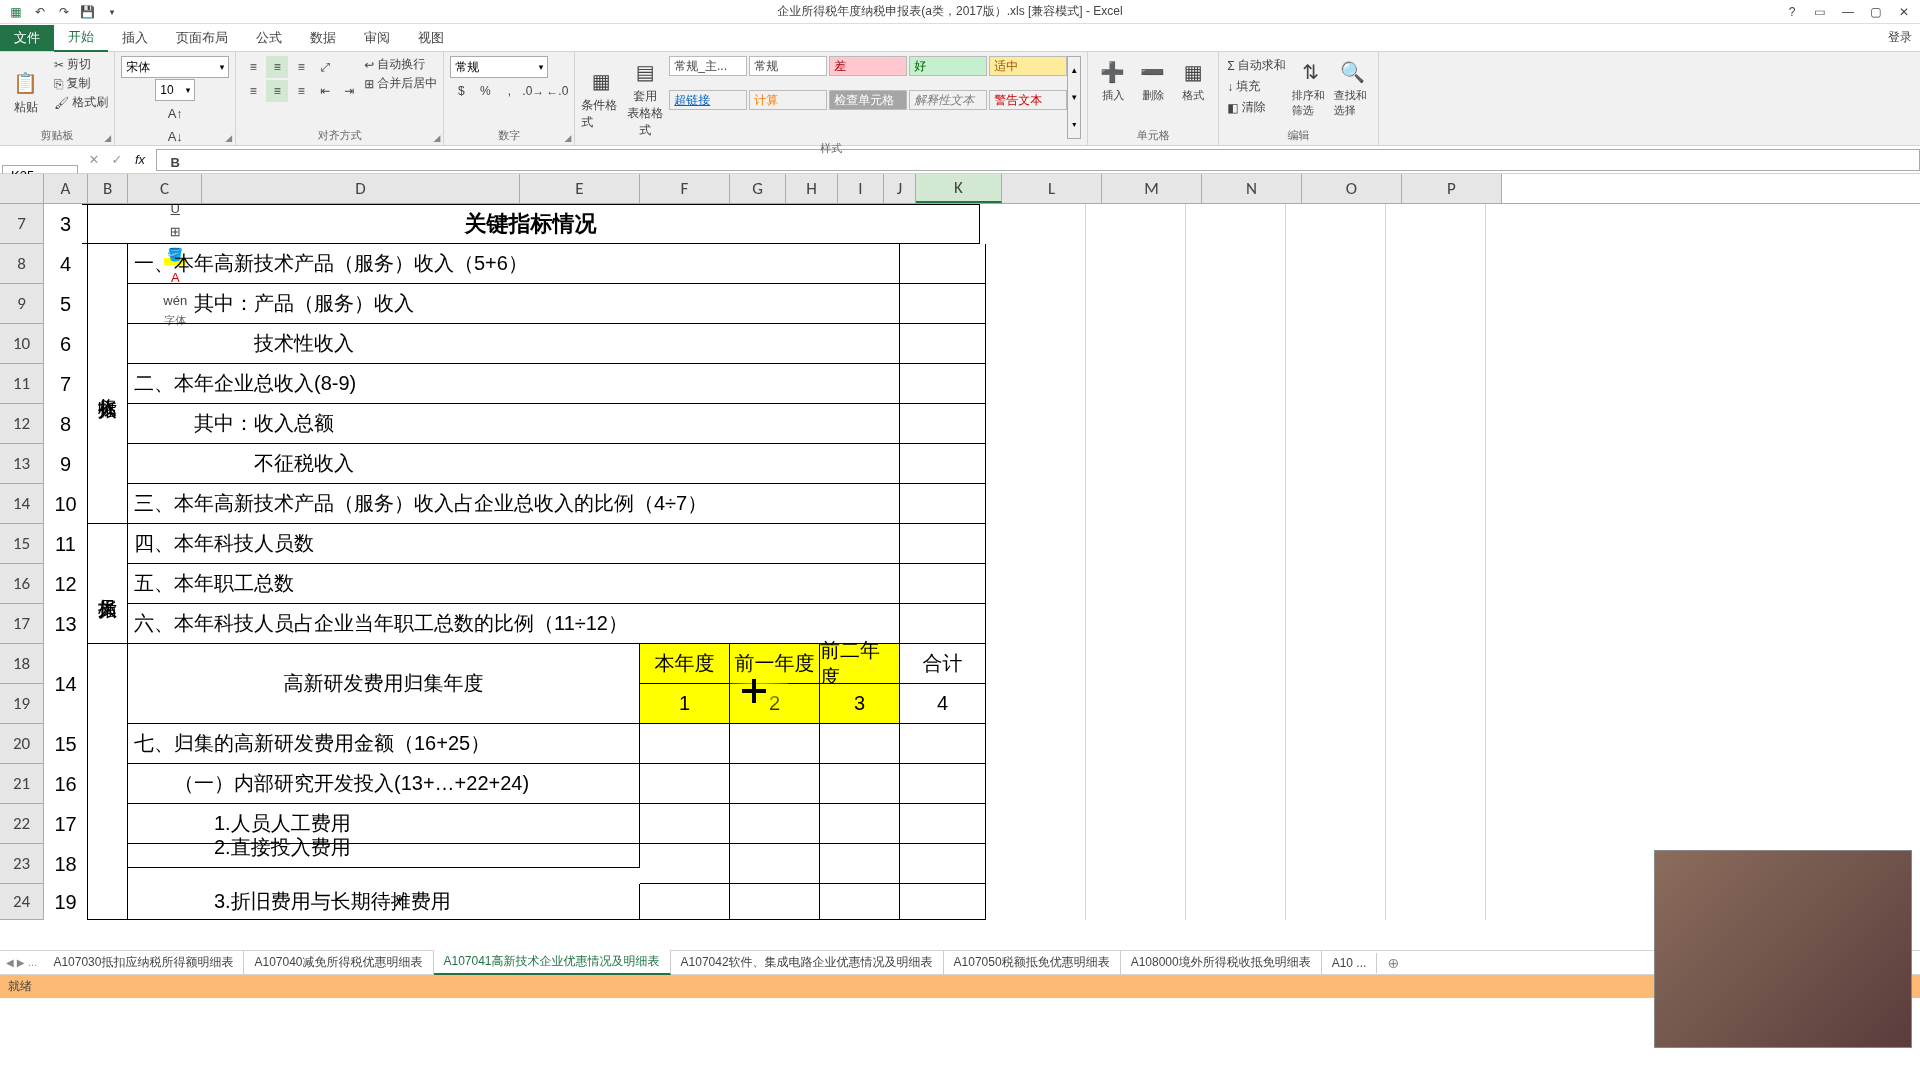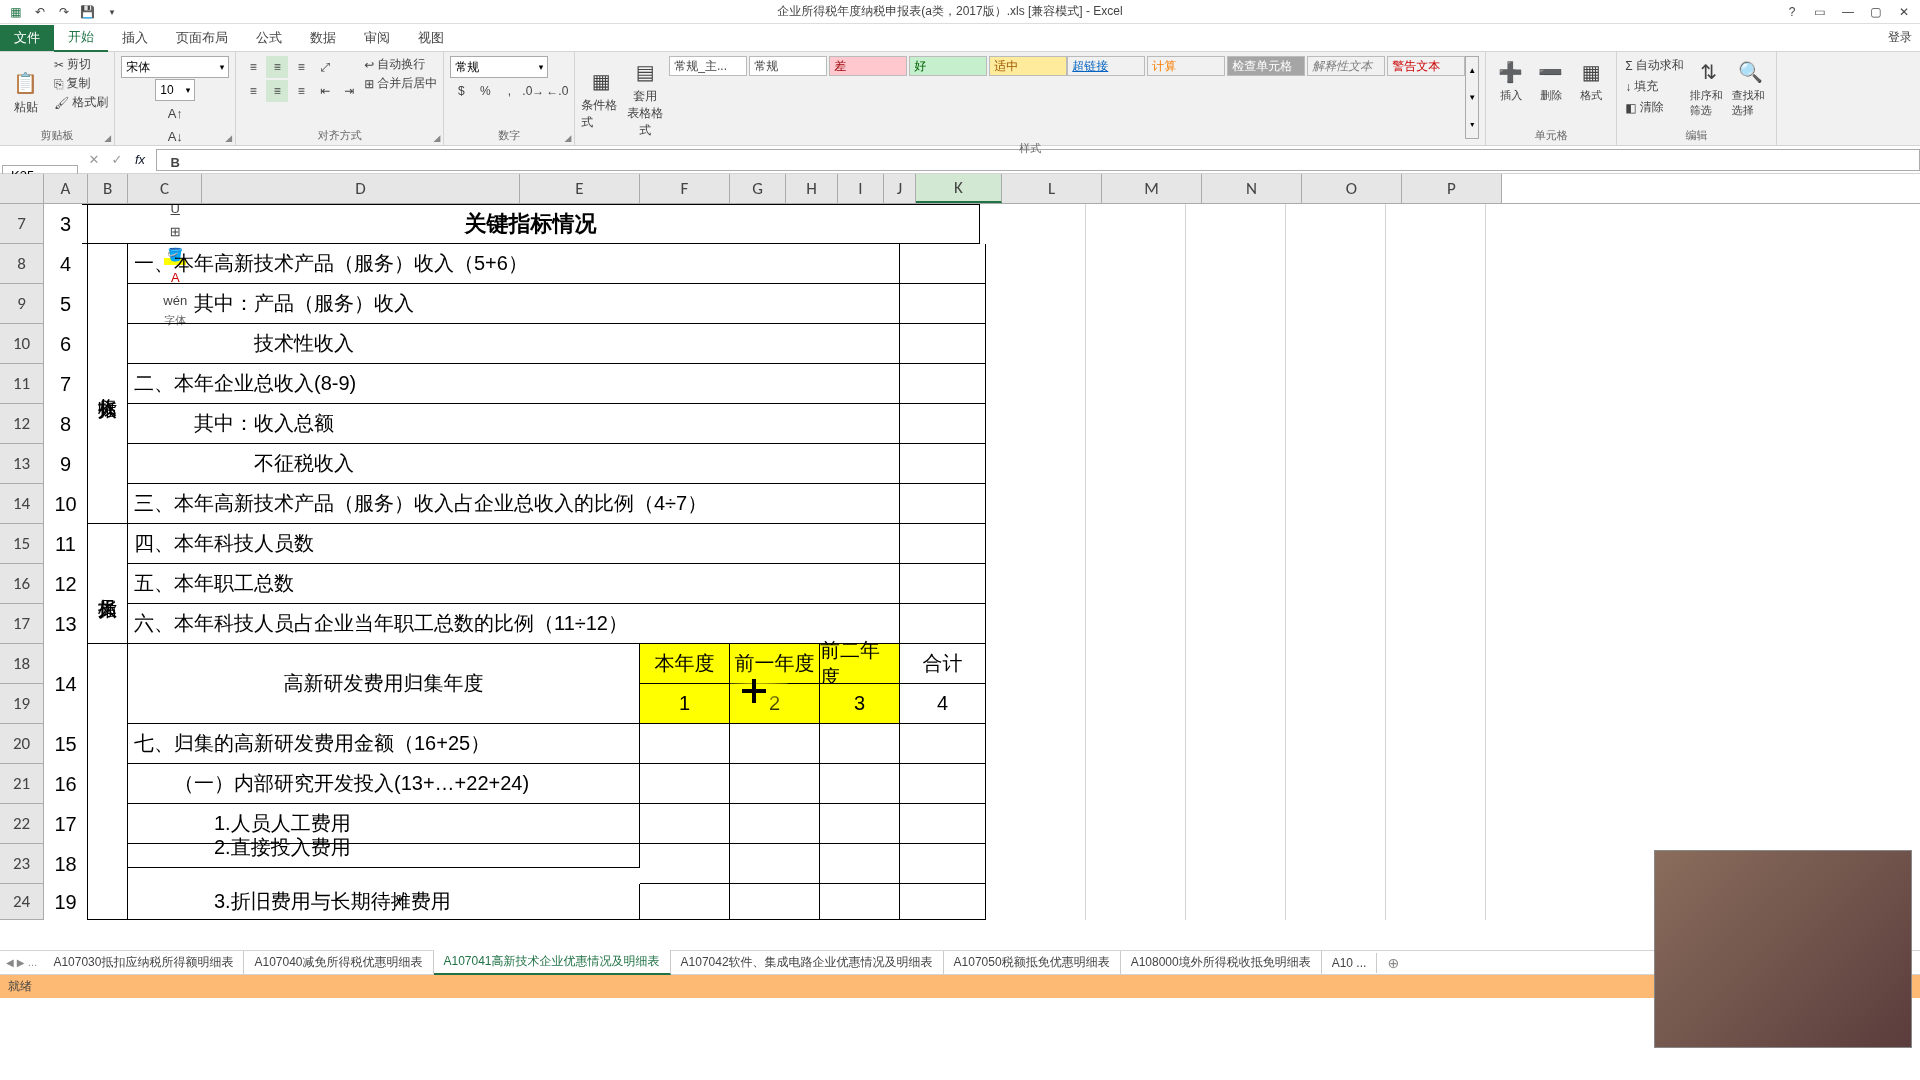--- a/index.html
+++ b/index.html
@@ -40,21 +40,21 @@
 .font-btn { width: 22px; height: 22px; display: flex; align-items: center; justify-content: center; font-size: 13px; color: #444; }
 
 .align-rows { display: flex; flex-direction: column; gap: 2px; }
 .align-row { display: flex; gap: 2px; align-items: center; }
 .align-btn { width: 22px; height: 22px; display: flex; align-items: center; justify-content: center; font-size: 12px; color: #444; }
 .wrap-text { font-size: 12px; color: #444; display: flex; align-items: center; gap: 3px; }
 
 .num-combo { width: 98px; height: 22px; border: 1px solid #ababab; background: #fff; font-size: 12px; padding: 0 4px; display: flex; align-items: center; justify-content: space-between; }
 .num-row { display: flex; gap: 2px; }
 
-.style-gallery { display: flex; flex-direction: row; gap: 0; }
+.style-gallery { display: flex; flex-direction: column; gap: 14px; }
 .style-row { display: flex; gap: 2px; }
 .style-cell { width: 78px; height: 20px; border: 1px solid #bbb; font-size: 12px; display: flex; align-items: center; padding: 0 4px; }
 .style-normal { background: #fff; color: #444; }
 .style-bad { background: #ffc7ce; color: #9c0006; }
 .style-good { background: #c6efce; color: #006100; }
 .style-neutral { background: #ffeb9c; color: #9c5700; }
 .style-link { color: #0563c1; text-decoration: underline; }
 .style-calc { color: #fa7d00; }
 .style-check { background: #a5a5a5; color: #fff; }
 .style-explain { font-style: italic; color: #7f7f7f; }

